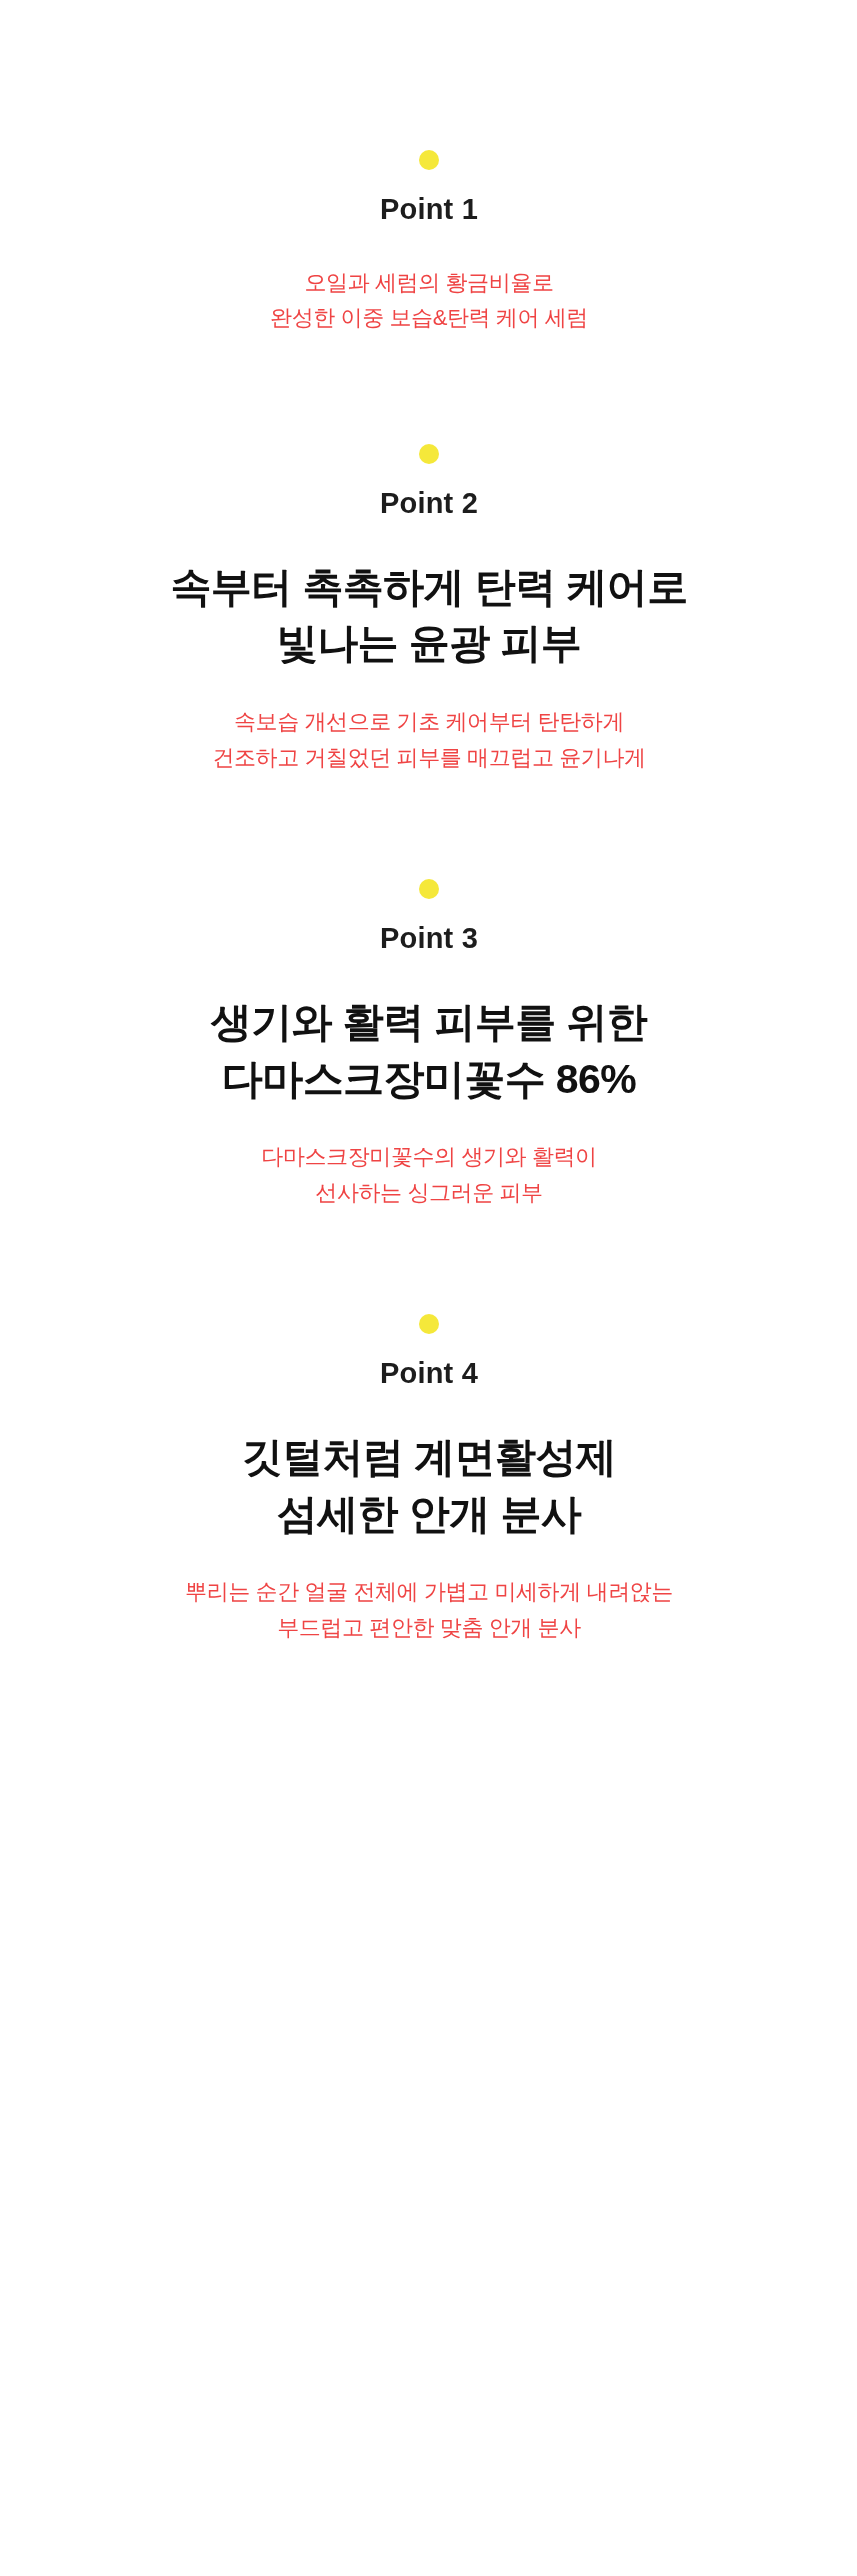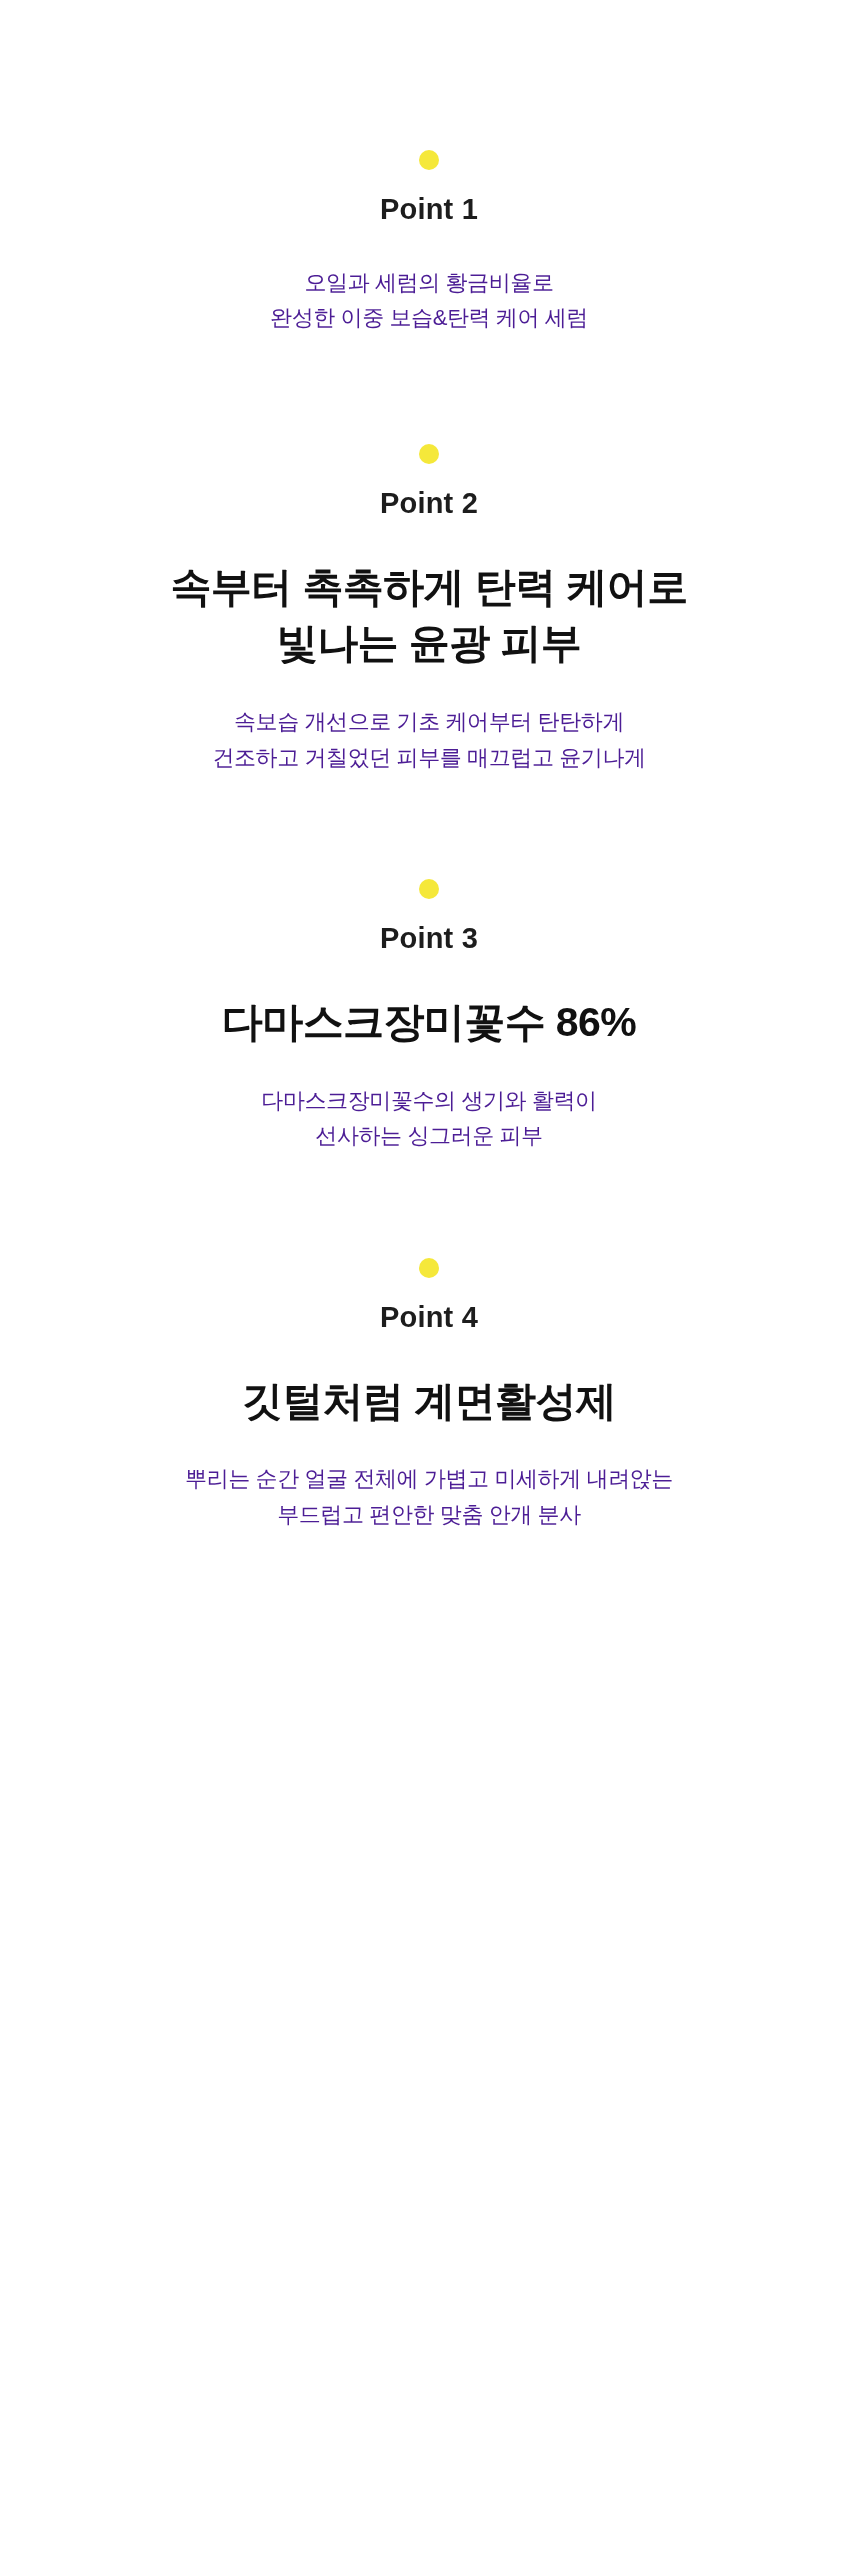--- a/index.html
+++ b/index.html
@@ -56,21 +56,21 @@
   .headline .ln {
     display: block;
   }
   .headline.latin .ln.latin-line {
     letter-spacing: 0px;
   }
   .sub {
     font-size: 22px;
     font-weight: 400;
     line-height: 1.62;
-    color: #4c1d95;
+    color: #ef4444;
     letter-spacing: -0.4px;
     max-width: 758px;
     margin: 0;
   }
   .sub .ln {
     display: block;
   }
   .spacer-1 { height: 108px; }
   .spacer-2 { height: 104px; }
   .spacer-3 { height: 104px; }
@@ -104,35 +104,37 @@
       <span class="ln">건조하고 거칠었던 피부를 매끄럽고 윤기나게</span>
     </p>
   </section>
 
   <div class="spacer-2"></div>
 
   <section class="point-block">
     <span class="dot"></span>
     <div class="point-label">Point 3</div>
     <h2 class="headline">
+      <span class="ln">생기와 활력 피부를 위한</span>
       <span class="ln">다마스크장미꽃수 86%</span>
     </h2>
     <p class="sub">
       <span class="ln">다마스크장미꽃수의 생기와 활력이</span>
       <span class="ln">선사하는 싱그러운 피부</span>
     </p>
   </section>
 
   <div class="spacer-3"></div>
 
   <section class="point-block">
     <span class="dot"></span>
     <div class="point-label">Point 4</div>
     <h2 class="headline">
       <span class="ln">깃털처럼 계면활성제</span>
+      <span class="ln">섬세한 안개 분사</span>
     </h2>
     <p class="sub">
       <span class="ln">뿌리는 순간 얼굴 전체에 가볍고 미세하게 내려앉는</span>
       <span class="ln">부드럽고 편안한 맞춤 안개 분사</span>
     </p>
   </section>
 
   <div class="spacer-4"></div>
 
 

